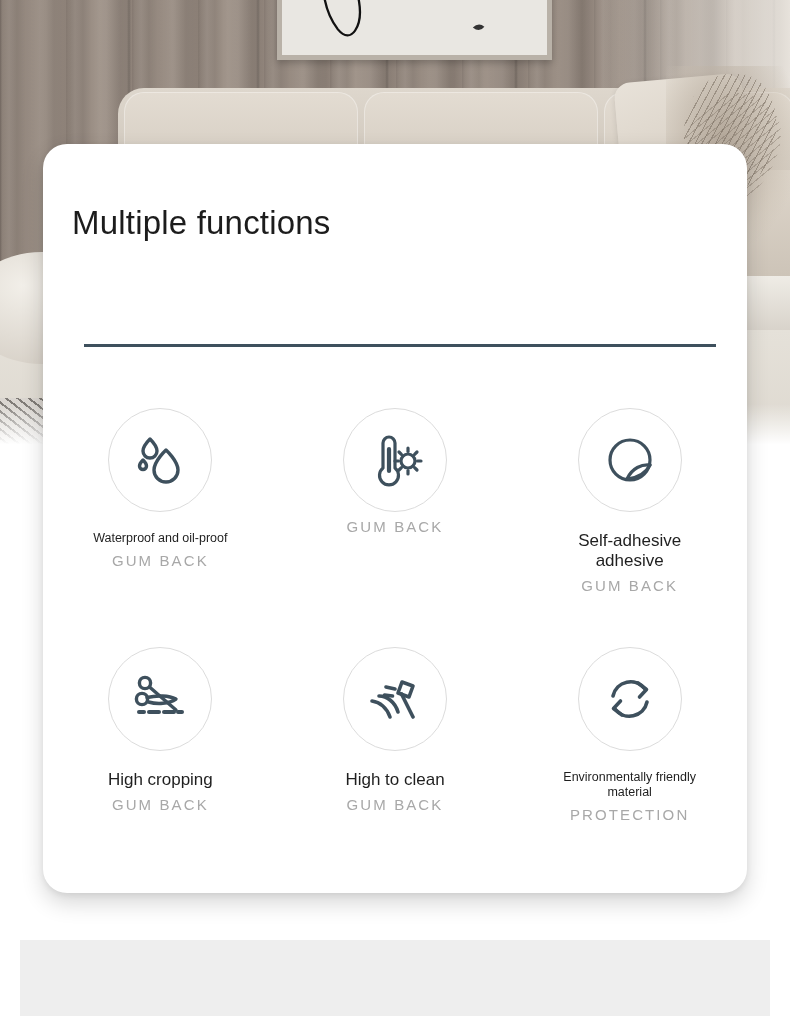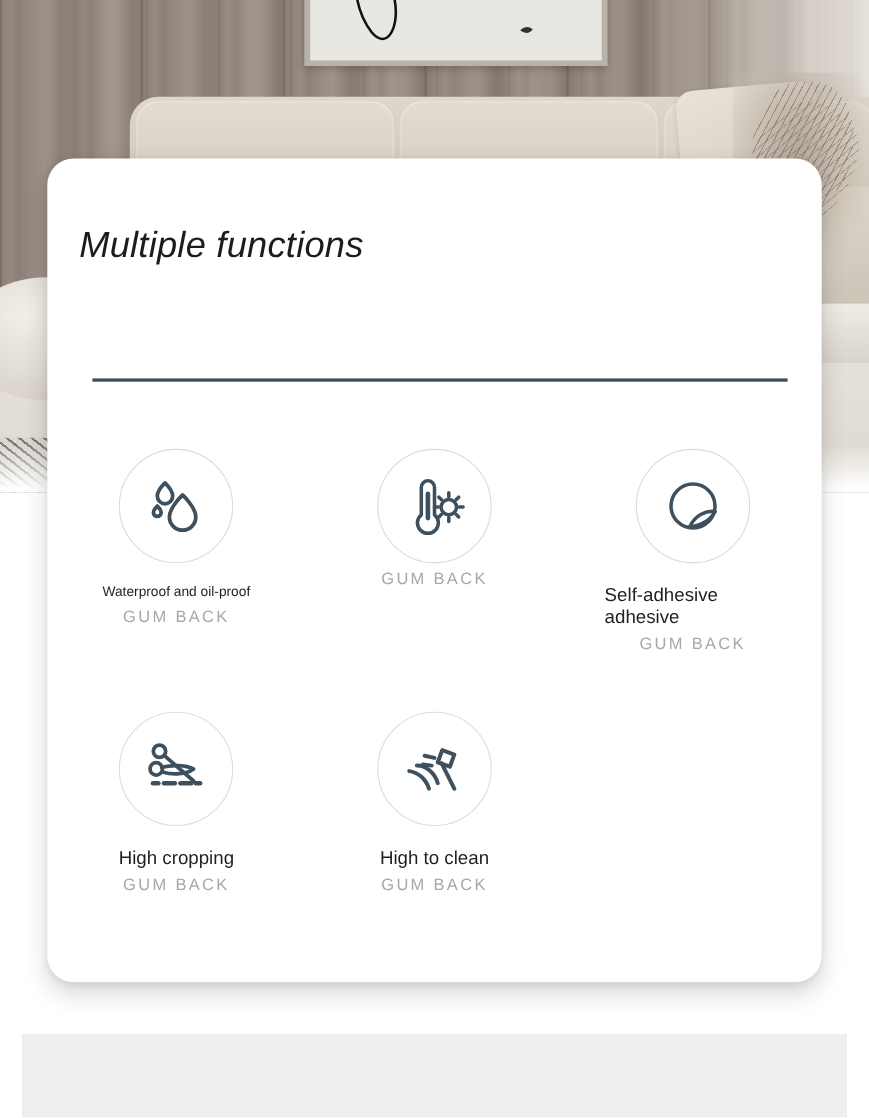--- a/index.html
+++ b/index.html
@@ -129,21 +129,20 @@
   }
 
   .card-title {
     position: absolute;
     left: 29px; top: 60px;
     font-size: 33px;
     font-weight: 400;
     color: #1c1c1c;
     letter-spacing: .2px;
     white-space: nowrap;
-    font-style: italic;
   }
 
   .divider {
     position: absolute;
     left: 41px; top: 200px;
     width: 632px; height: 3px;
     background: #3e505d;
   }
 
   
@@ -163,20 +162,21 @@
   .icon-circle {
     width: 104px; height: 104px;
     border: 1px solid #dcdcdc;
     border-radius: 50%;
     display: flex; align-items: center; justify-content: center;
     background: #fff;
   }
   .icon-circle svg { display: block; }
   .feat-label {
     margin-top: 19px;
+    text-align: center;
     color: #1f1f1f;
     line-height: 1.18;
     max-width: 160px;
   }
   .feat-label.big   { font-size: 17px; }
   .feat-label.small { font-size: 12.5px; }
   .feat-sub {
     margin-top: 6px;
     font-size: 15px;
     letter-spacing: 2.1px;
@@ -299,17 +299,29 @@
           <path d="M15 28 C23 28 31 34 34 44"></path>
           <path d="M22 19 L31 21"></path>
           <path d="M20.5 27 L28.5 28"></path>
           <path d="M8 33 C16 34 23 40 26 49"></path>
         </svg>
       </div>
       <div class="feat-label big">High to clean</div>
       <div class="feat-sub">GUM BACK</div>
     </div>
 
+    <div class="feature">
+      <div class="icon-circle">
+        <svg width="58" height="58" viewBox="0 0 58 58" fill="none" stroke="#3e505d" stroke-width="3.6" stroke-linecap="round" stroke-linejoin="round">
+          <path d="M12 26 A18 18 0 0 1 44 19"></path>
+          <path d="M46 32 A18 18 0 0 1 14 39"></path>
+          <path d="M37 13 L45.5 19.5 L38.5 27" fill="none"></path>
+          <path d="M21 45 L12.5 38.5 L19.5 31" fill="none"></path>
+        </svg>
+      </div>
+      <div class="feat-label small">Environmentally friendly material</div>
+      <div class="feat-sub">PROTECTION</div>
+    </div>
 
   </div>
 </div>
 
 <div class="bottom-block"></div>
 
 </body></html>

